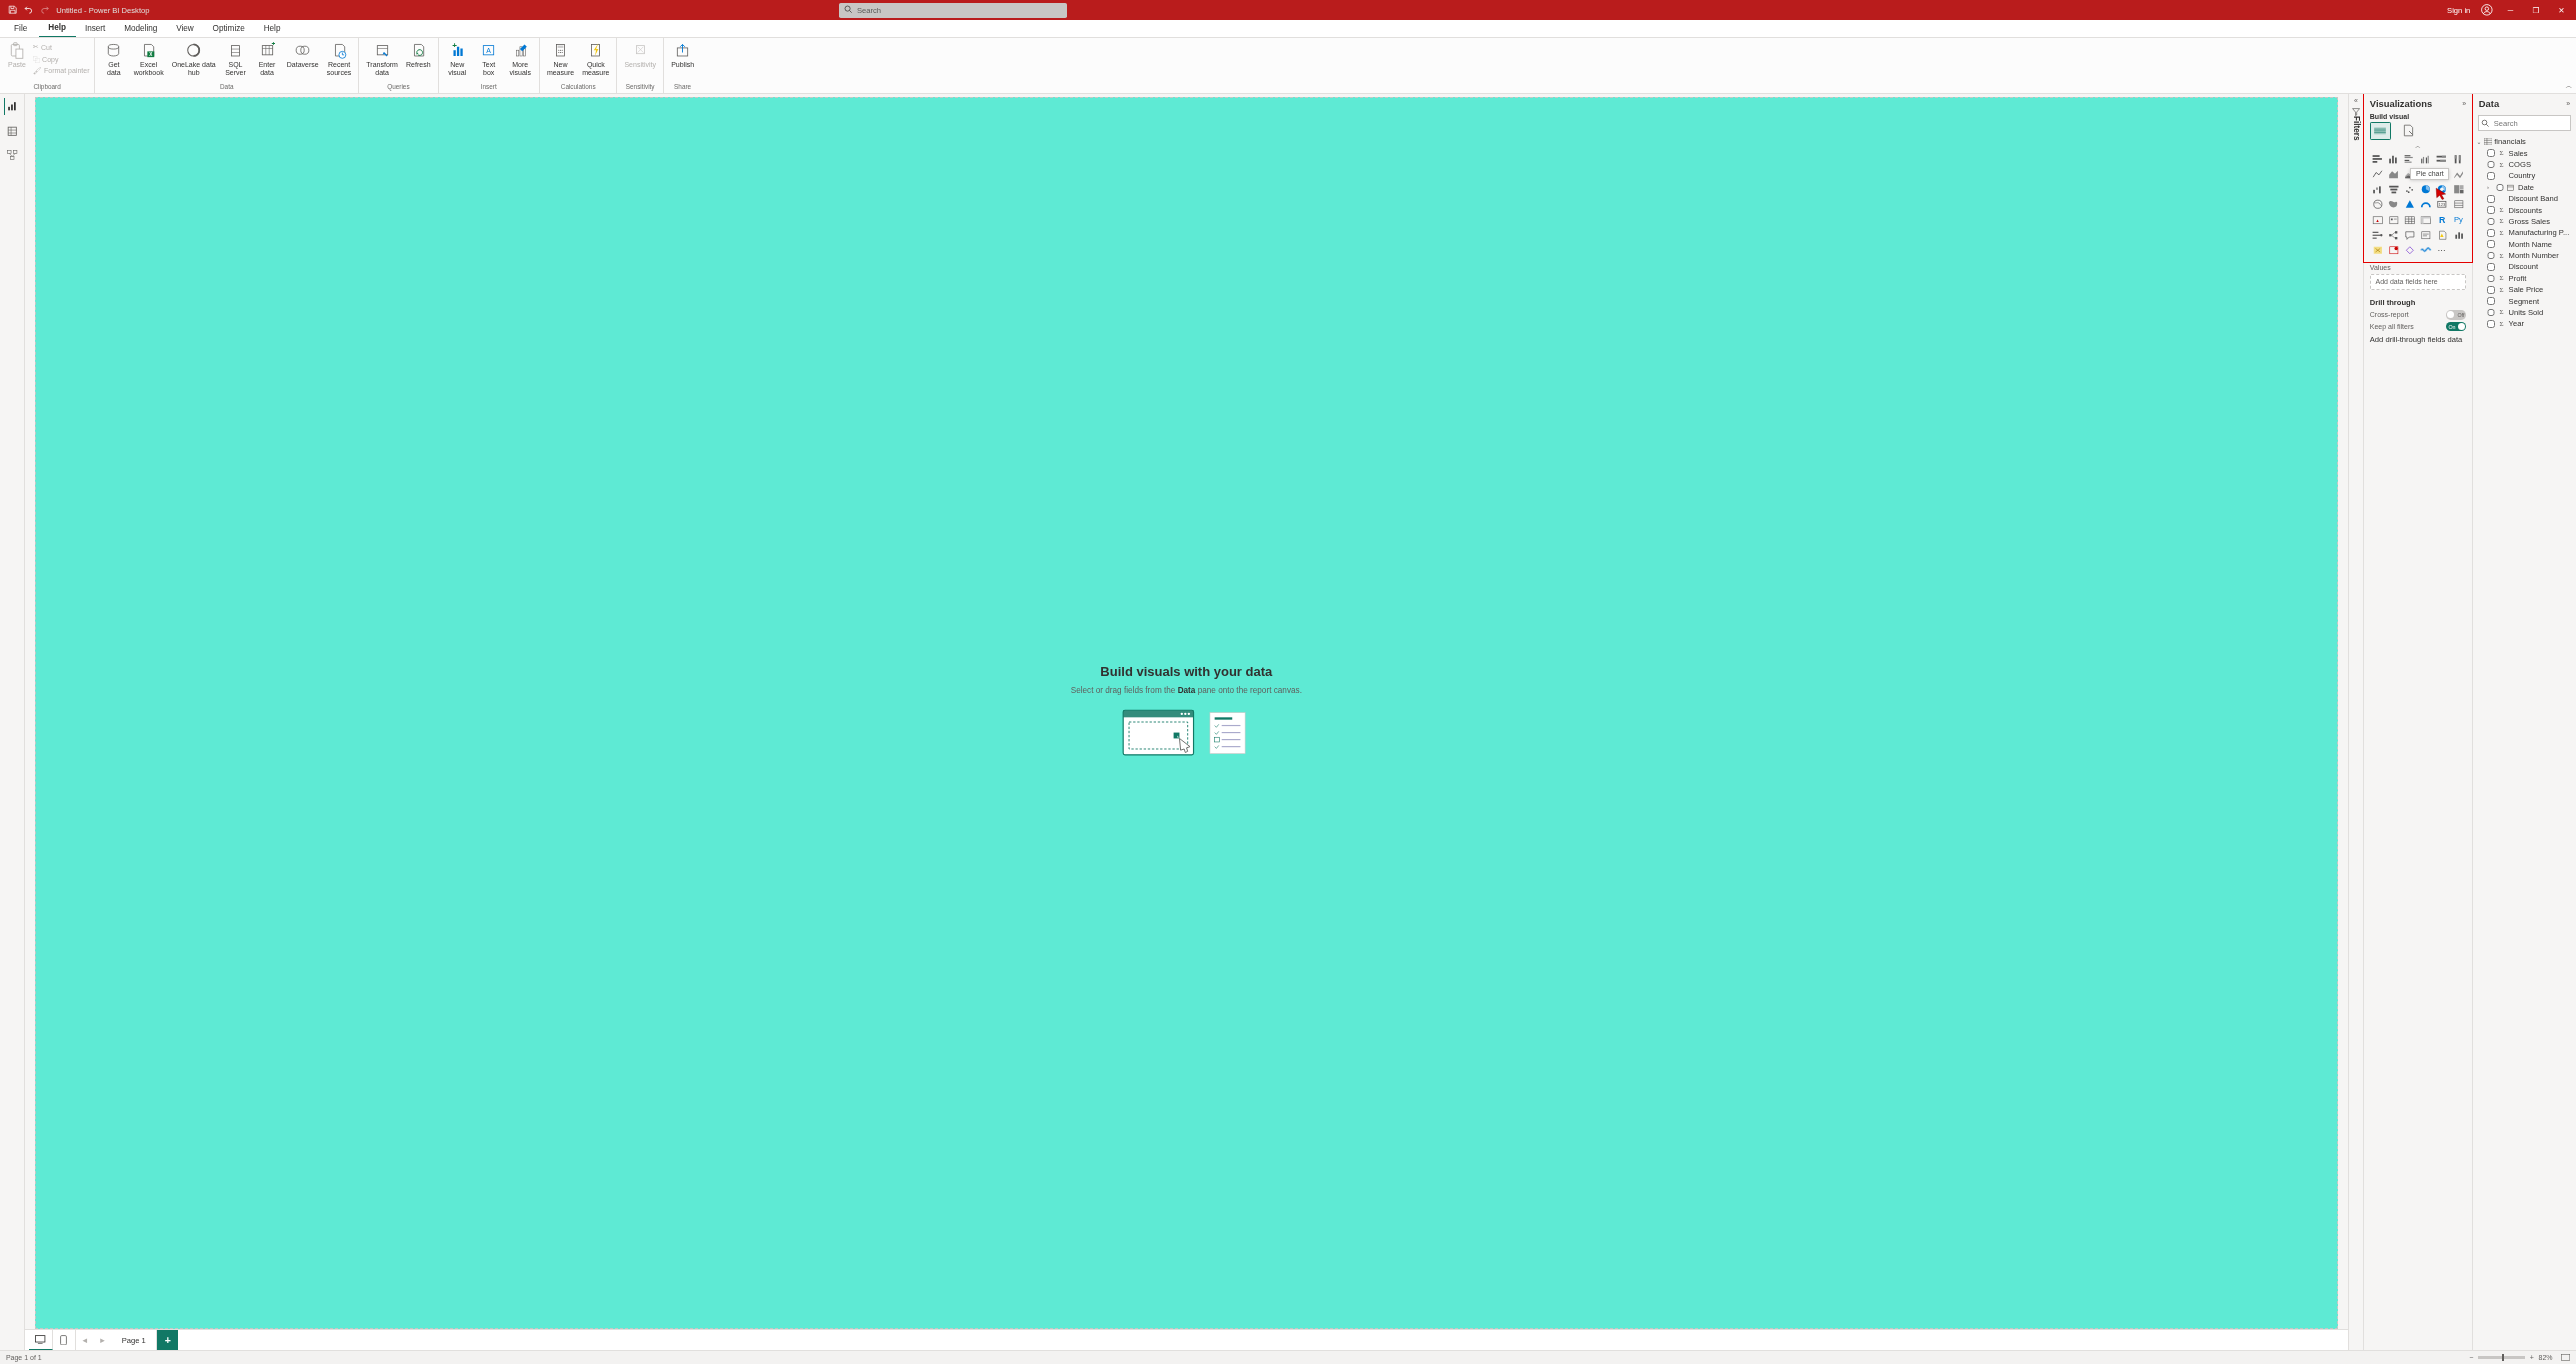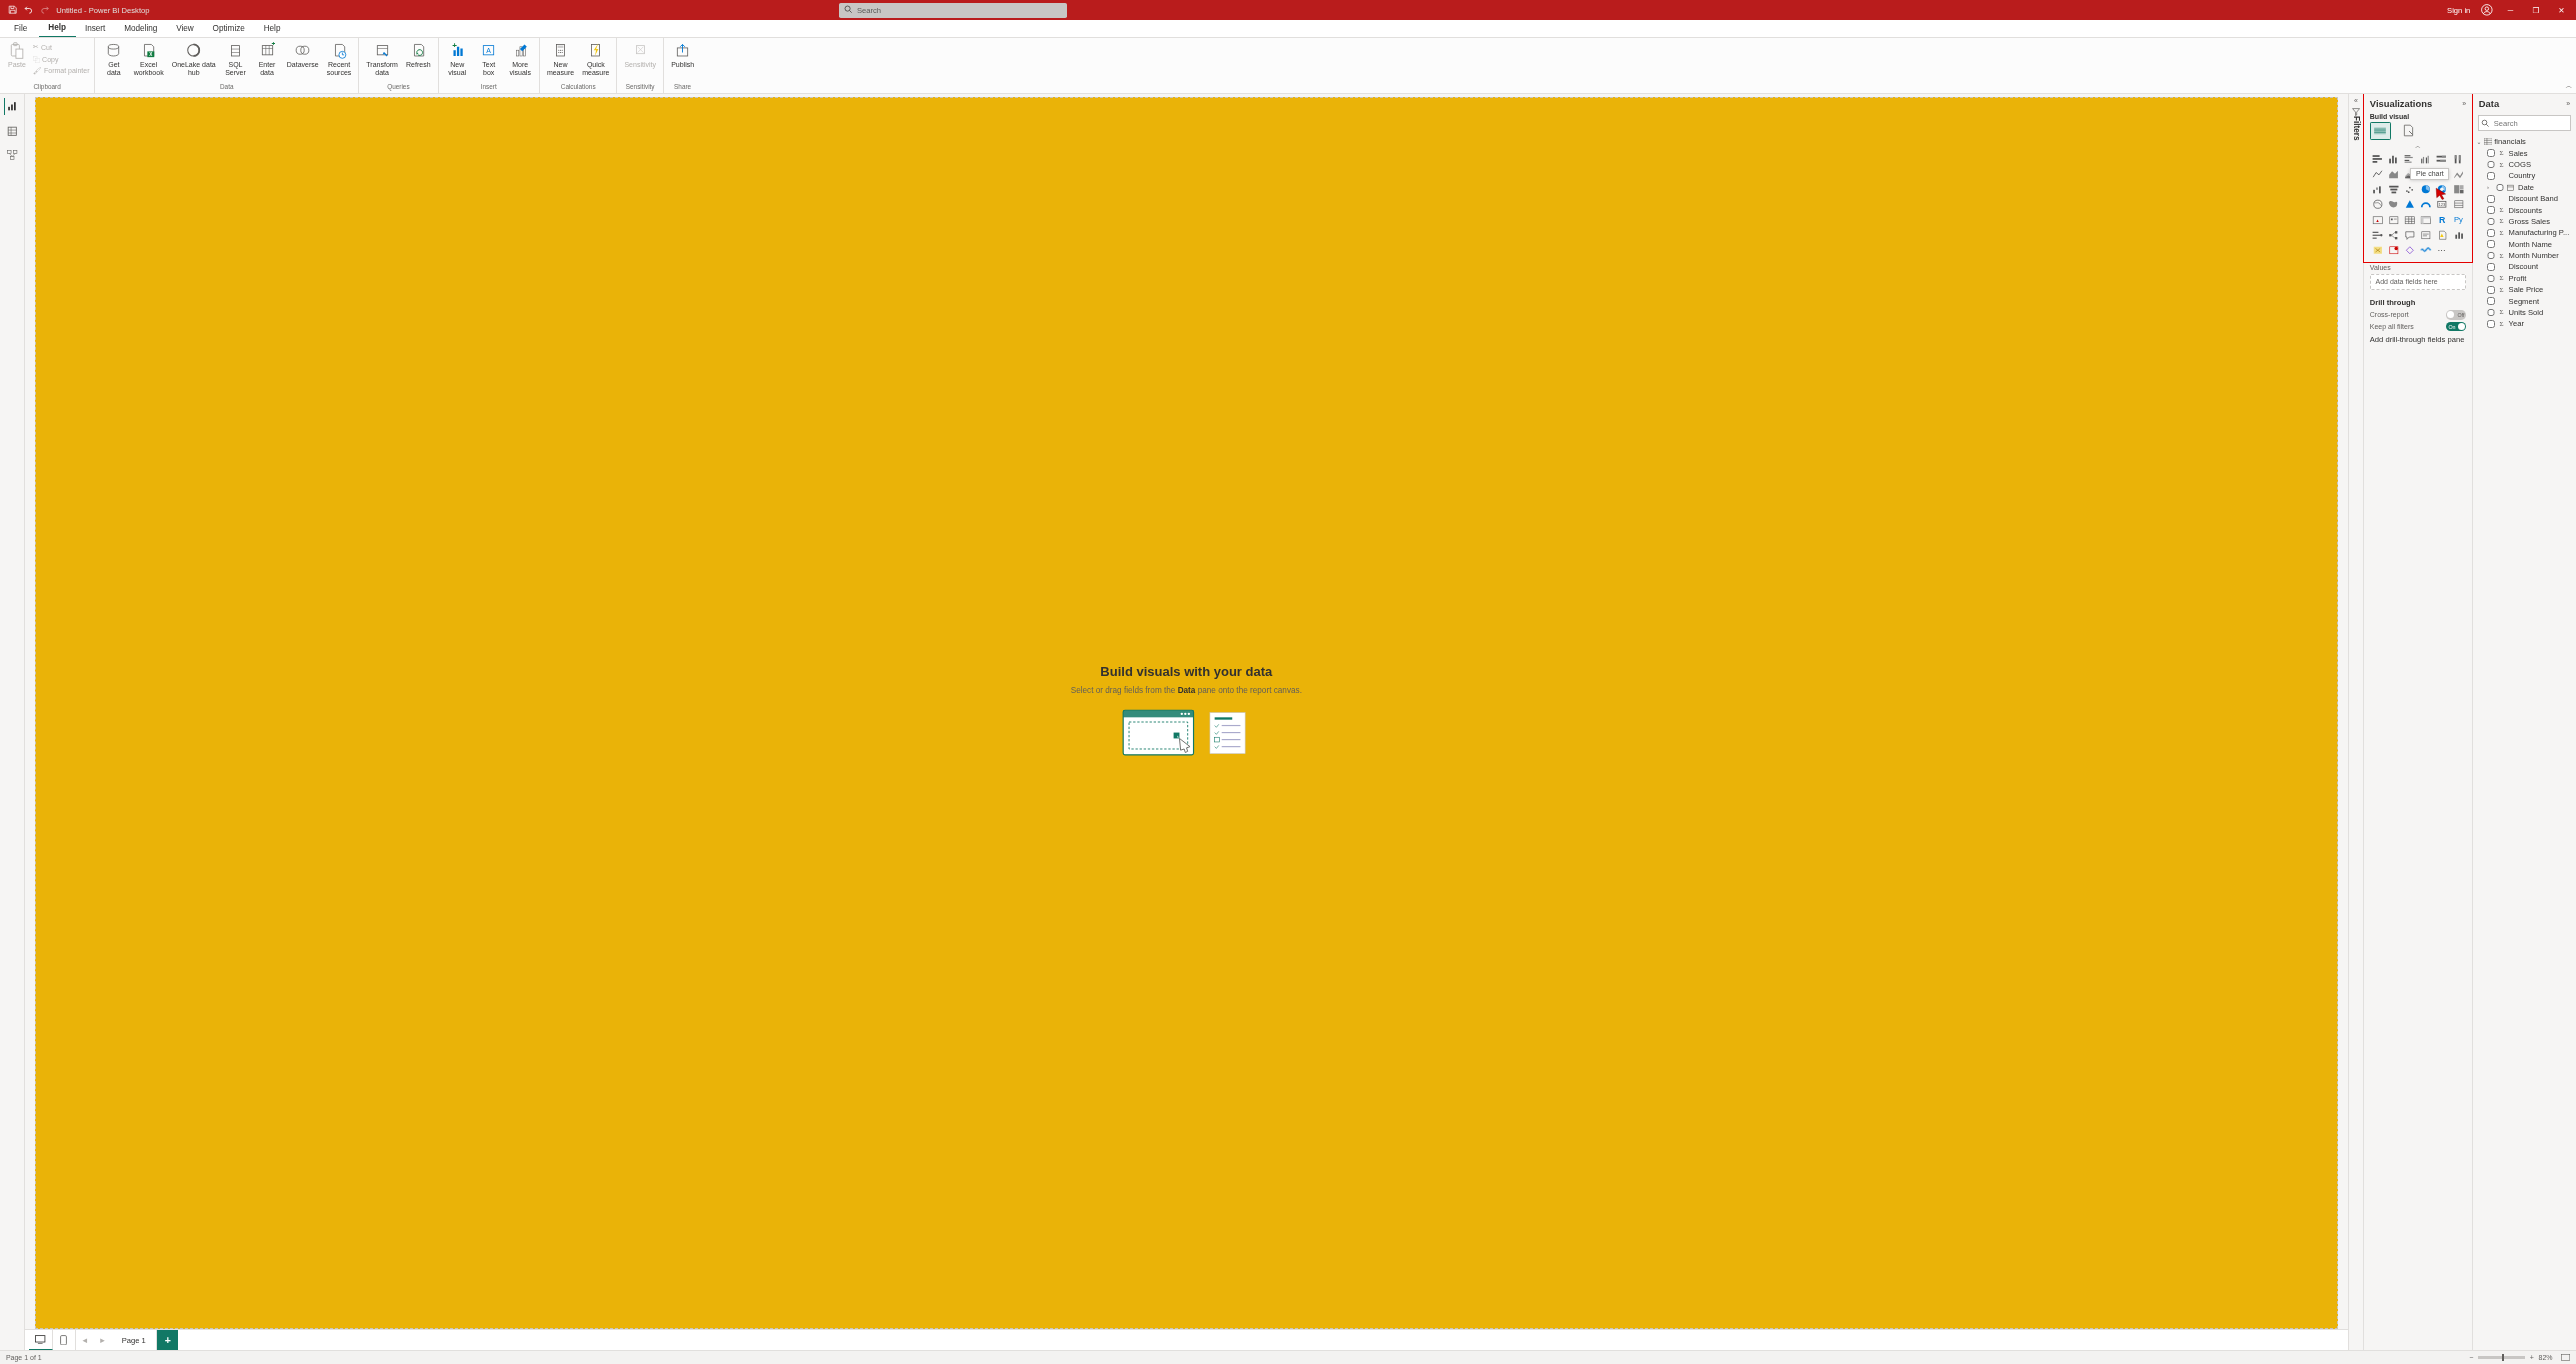--- a/index.html
+++ b/index.html
@@ -41,21 +41,21 @@
   .ribbon-collapse { position:absolute; right:3.5px; bottom:1.2px; font-size:7px; color:#605e5c; cursor:pointer; }
 
   
   .main { flex: 1; display: flex; overflow: hidden; background: #f6f5f4; }
   .leftrail { width: 24.6px; background: #f6f5f4; border-right: 0.6px solid #e1dfdd; display:flex; flex-direction:column; align-items:center; padding-top:4.7px; gap:8.2px; }
   .leftrail .lr-item { width:16.4px; height:16.4px; display:flex; align-items:center; justify-content:center; color:#605e5c; cursor:pointer; border-left: 1.8px solid transparent; }
   .leftrail .lr-item.active { border-left: 1.8px solid #117865; color:#323130; }
 
   .canvas-wrap { flex:1; display:flex; flex-direction:column; overflow:hidden; }
   .canvas-scroll { flex:1; padding: 3.5px 10.5px 0 10.5px; overflow:hidden; }
-  .canvas { width:100%; height:100%; background:#eab308; border:0.6px dashed #c8c6c4; position:relative; display:flex; align-items:center; justify-content:center; }
+  .canvas { width:100%; height:100%; background:#5eead4; border:0.6px dashed #c8c6c4; position:relative; display:flex; align-items:center; justify-content:center; }
   .canvas-inner { text-align:center; color:#323130; }
   .canvas-inner h2 { font-size:13px; font-weight:600; margin-bottom:7px; }
   .canvas-inner p { font-size:8.2px; color:#605e5c; }
   .canvas-inner p b { color:#323130; font-weight:600; }
   .illus { margin-top:14px; display:flex; gap:11.7px; align-items:center; justify-content:center;}
 
   
   .pagestrip { height: 21px; background:#fff; border-top:0.6px solid #e1dfdd; display:flex; align-items:stretch; padding-left:4.7px; }
   .pagestrip .pico { width:23.4px; display:flex; align-items:center; justify-content:center; border-right:0.6px solid #e1dfdd; color:#605e5c;}
   .pagestrip .pico.active { border-bottom: 1.8px solid #117865; color:#323130;}
@@ -820,21 +820,21 @@
         <div class="toggle off">
             <span>Off</span>
           </div>
       </div>
       <div class="row">
         <span>Keep all filters</span>
         <div class="toggle on">
             <span>On</span>
           </div>
       </div>
-      <div class="drop" style="margin-top:3.5px;">Add drill-through fields pane</div>
+      <div class="drop" style="margin-top:3.5px;">Add drill-through fields data</div>
     </div>
   </div>
 
   <div class="data-pane">
     <div class="pane-hdr">
       <span class="t">Data</span>
       <span style="font-size:7px;color:#605e5c">»</span>
     </div>
     <div class="srch">
       <span class="si">

